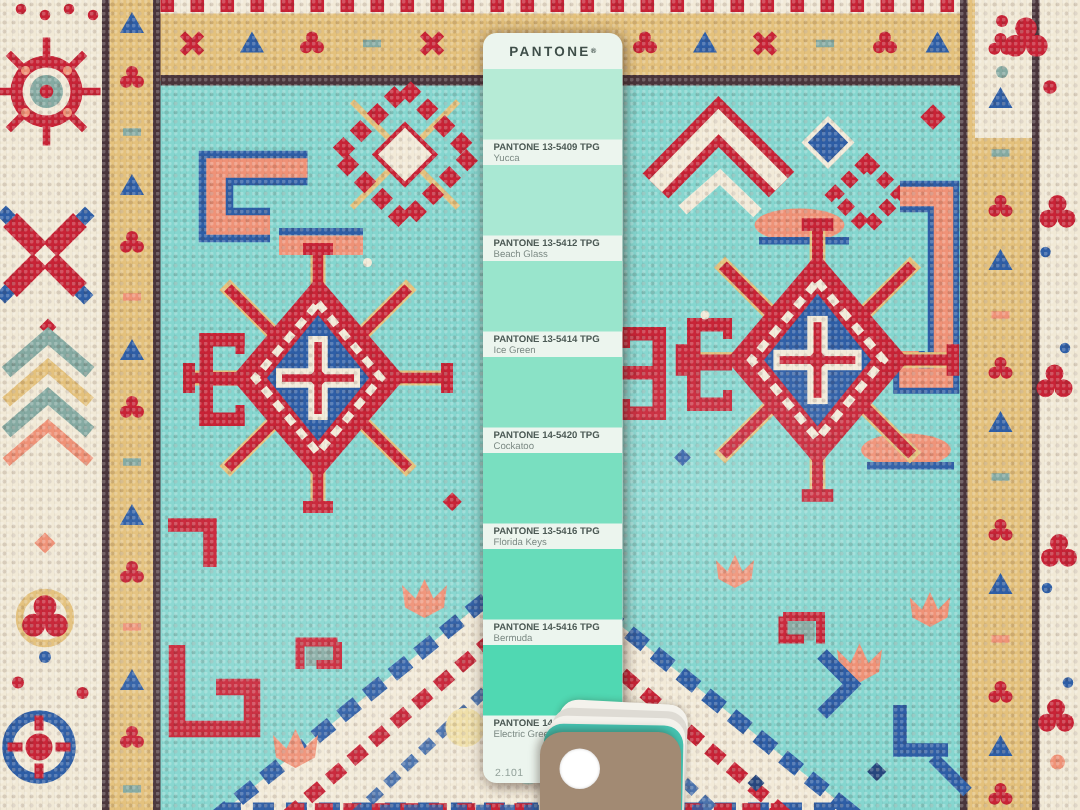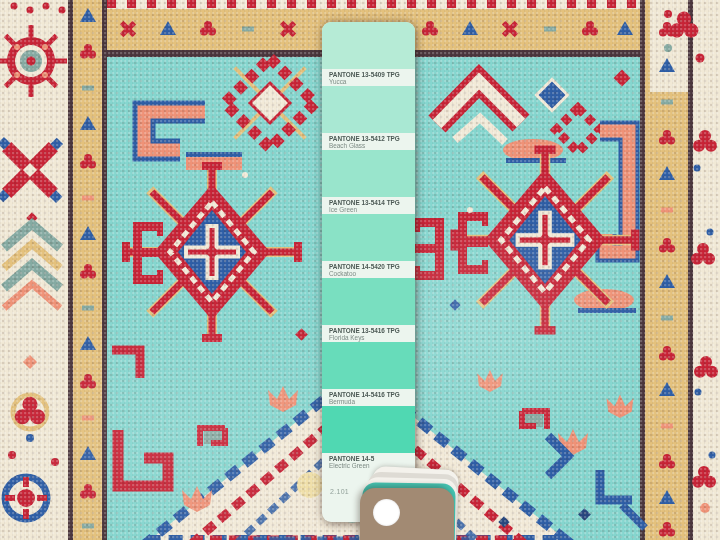--- a/index.html
+++ b/index.html
@@ -341,20 +341,24 @@
       <rect x="297" y="330" width="9" height="9" transform="rotate(45 301.5 334.5)" class="f-red"></rect>
       <rect x="451" y="301" width="8" height="8" transform="rotate(45 455 305)" class="f-blue"></rect>
       <circle cx="245" cy="175" r="3" class="f-cream"></circle>
       <circle cx="470" cy="210" r="3" class="f-cream"></circle>
     </g>
   </svg>
 
   <div class="texture"></div>
 
   <div class="pantone-strip" title="PANTONE" style="background-color: rgb(236, 245, 238);">
+    <div class="strip-header">
+      <span>PANTONE</span>
+        <sup>®</sup>
+    </div>
 
     <div class="chip" style="background-color: rgb(182, 235, 214);"></div>
     <div class="chip-label">
       <div class="chip-code">PANTONE 13-5409 TPG</div>
       <div class="chip-name">Yucca</div>
     </div>
 
     <div class="chip" style="background-color: rgb(169, 232, 211);"></div>
     <div class="chip-label">
       <div class="chip-code">PANTONE 13-5412 TPG</div>

